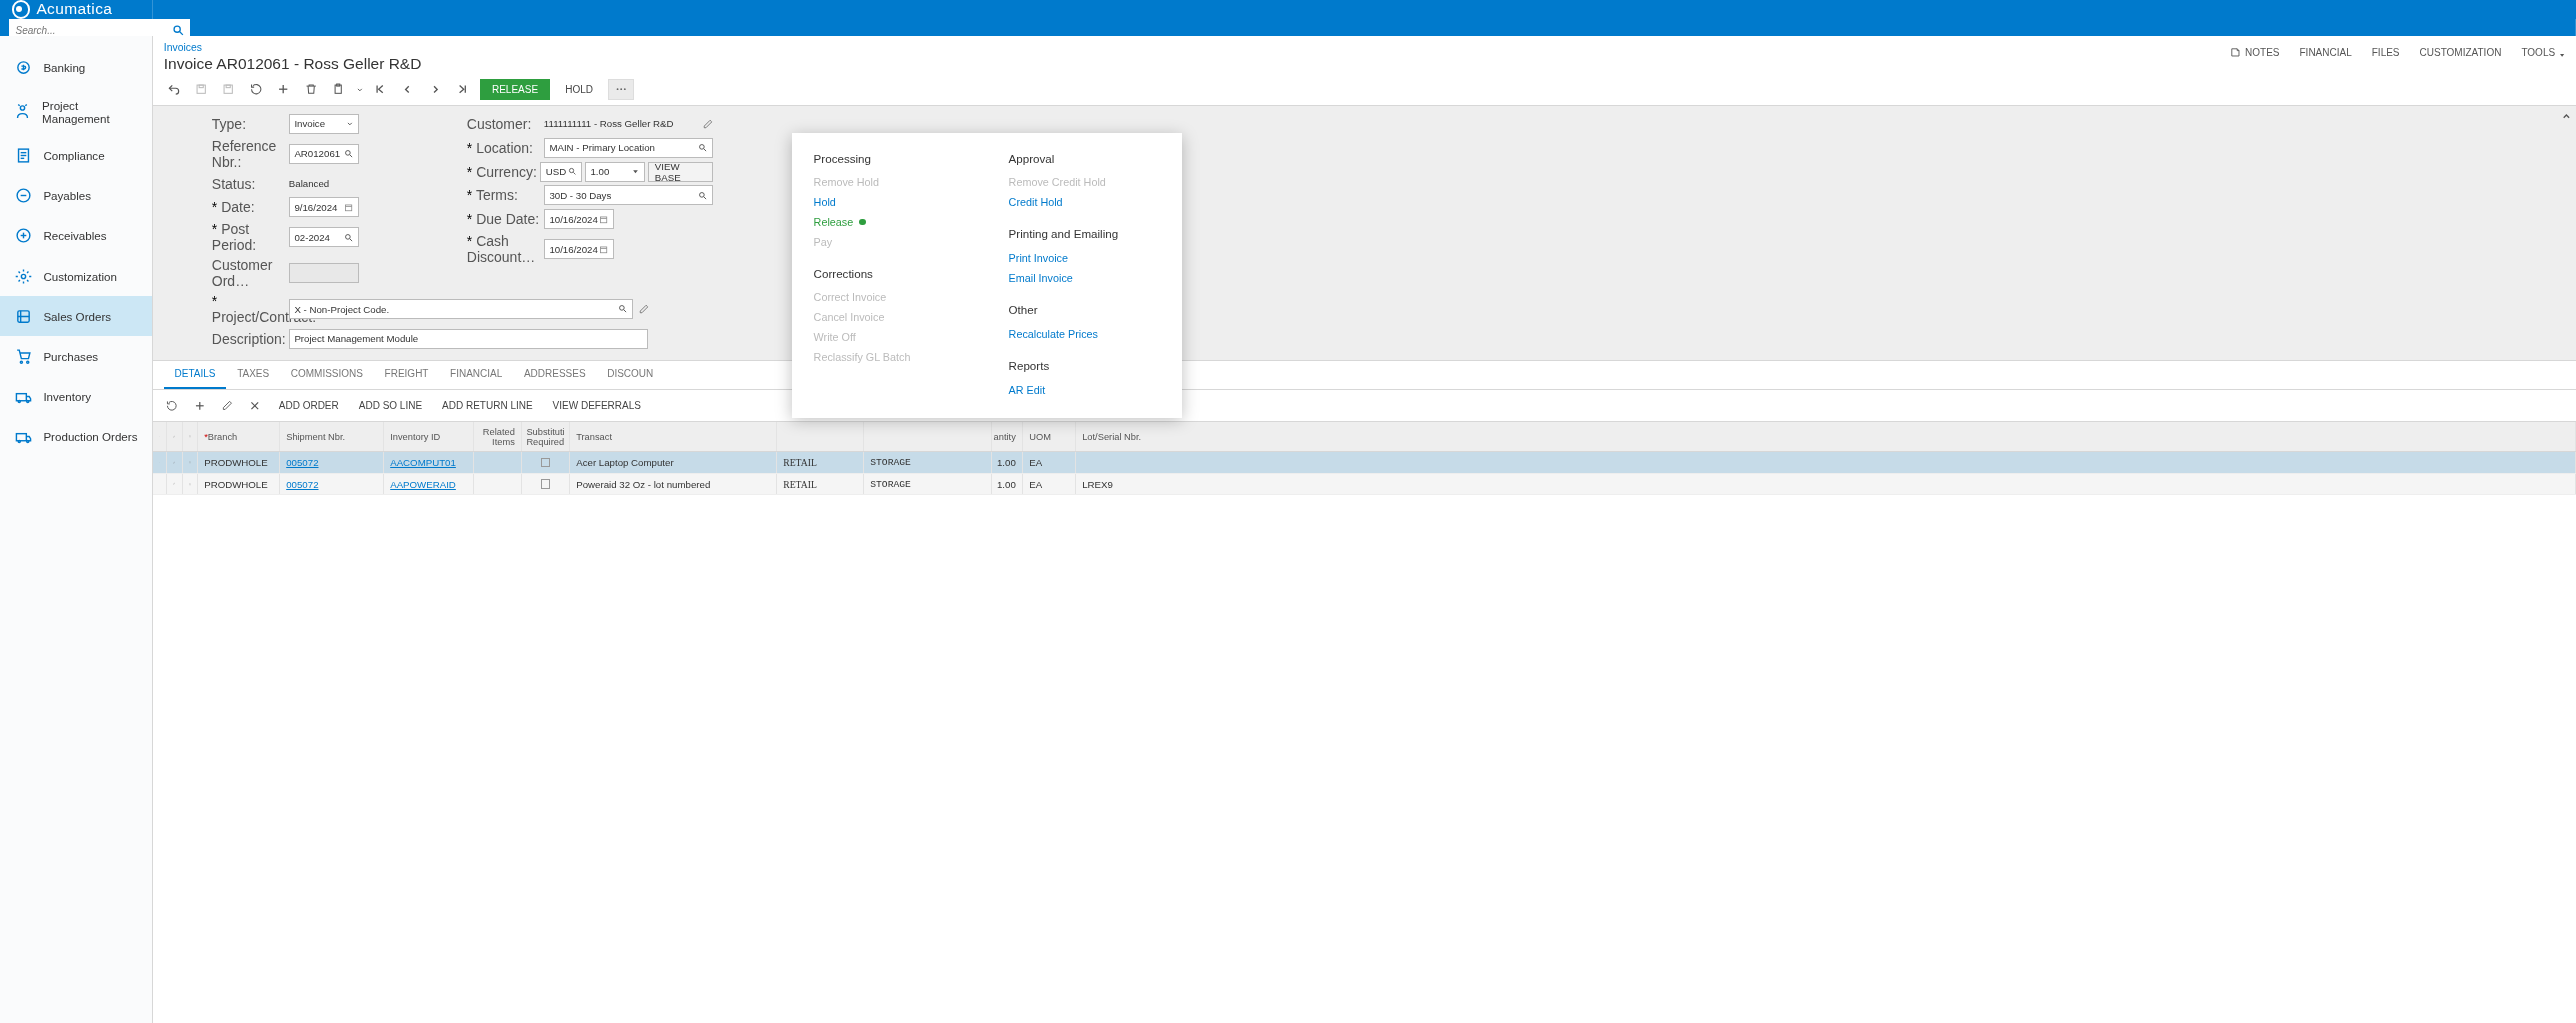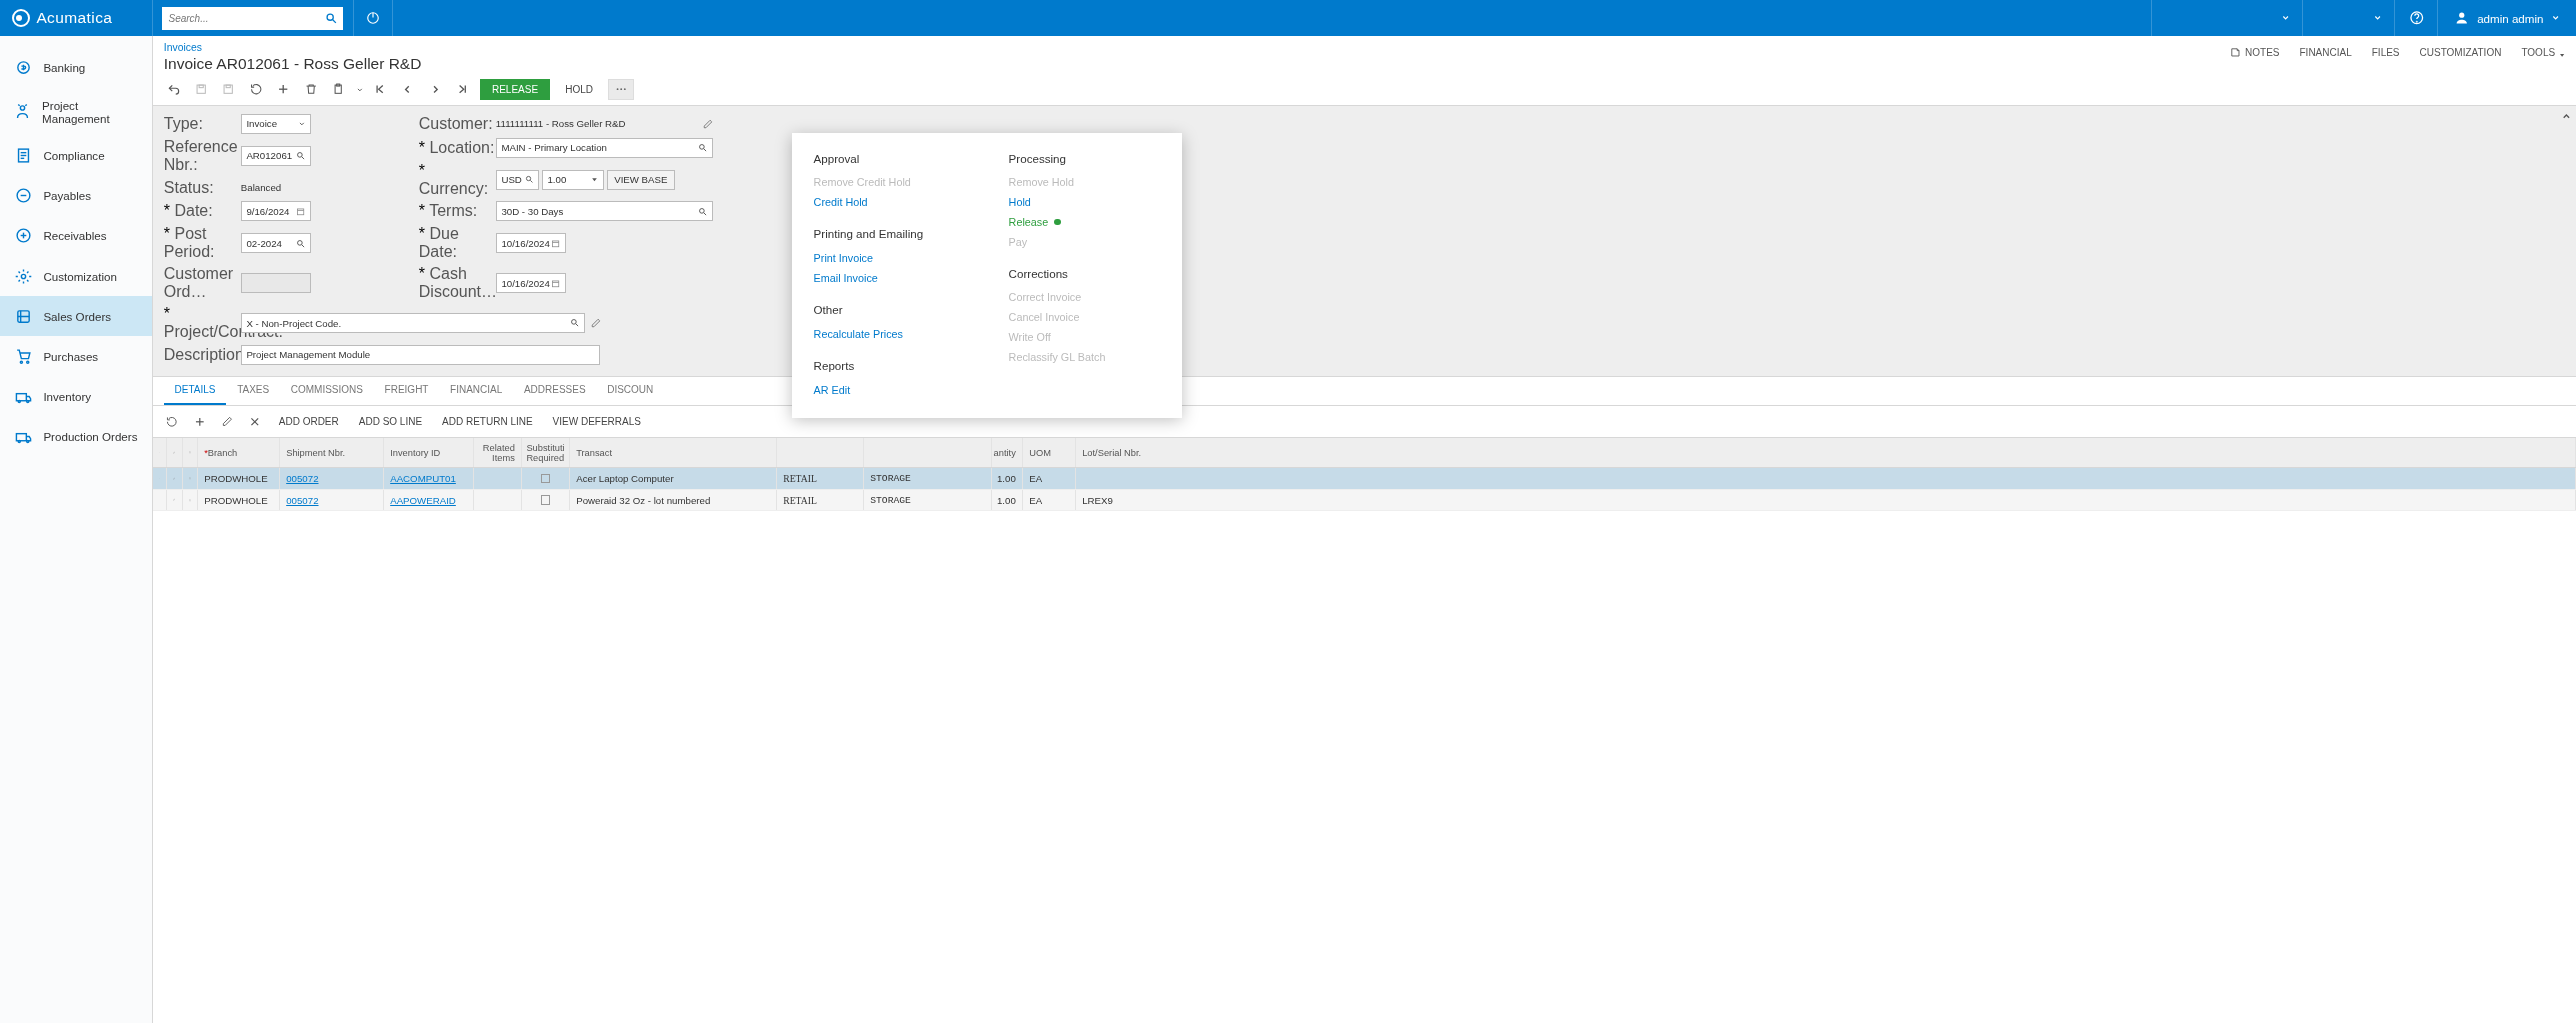--- a/index.html
+++ b/index.html
@@ -1,18 +1,18 @@
 <!DOCTYPE html>
 <html style="font-size:12.4px"><head>
 <meta charset="utf-8">
 <style>
 * { margin: 0; padding: 0; box-sizing: border-box; font-family: Arial, sans-serif; }
 body { background: #fff; height: 100vh; overflow: hidden; }
 
-.topbar { height: 36px; background: #007ACC; display: flex; align-items: stretch; color: #fff; }
+.topbar { height: 36px; background: #007ACC; display: flex; align-items: stretch; color: #fff; flex-direction: column; }
 .logo-area { width: 153px; display: flex; align-items: center; padding-left: 11.6px; gap: 6.2px; border-right: 0.8px solid rgba(255,255,255,0.2); }
 .logo-circle { width:18.6px; height:18.6px; border:2.3px solid #fff; border-radius:50%; position:relative; }
 .logo-circle::after { content:''; position:absolute; width:6.2px; height:6.2px; background:#fff; border-radius:50%; left:2.3px; top:3.9px; }
 .logo-text { font-size:15.5px; font-weight:500; letter-spacing:0.4px; }
 .search-area { display:flex; align-items:center; padding:0 9.3px; border-right:0.8px solid rgba(255,255,255,0.2); }
 .search-box { width:181px; height:23px; background:#fff; display:flex; align-items:center; padding:0 6.2px; }
 .search-input { flex:1; border:none; outline:none; font-style:italic; color:#999; font-size:10px; }
 .search-icon-svg { width:12.4px; height:12.4px; }
 .refresh-cell { width:39px; display:flex; align-items:center; justify-content:center; border-right:0.8px solid rgba(255,255,255,0.2); }
 .top-spacer { flex:1; }
@@ -42,21 +42,21 @@
 .tool-btn { width:26px; height:21.6px; display:flex; align-items:center; justify-content:center; color:#555; cursor:pointer; border-radius:1.5px; }
 .tool-btn.disabled { color:#bbb; cursor:default; }
 .release-btn { background:#2E9E3F; color:#fff; padding:0 10.8px; height:21.6px; font-size:10px; font-weight:500; display:flex; align-items:center; border:0.8px solid #2E9E3F; cursor:pointer; margin-left:3.1px; }
 .hold-btn { padding:0 9.3px; height:21.6px; font-size:10px; display:flex; align-items:center; color:#444; cursor:pointer; margin-left:4.6px; }
 .more-btn { width:26px; height:21.6px; display:flex; align-items:center; justify-content:center; background:#eaeaea; color:#666; cursor:pointer; margin-left:4.6px; border:0.8px solid #ddd; }
 
 .form-panel { background:#eeeeee; border-top:0.8px solid #d7d7d7; border-bottom:0.8px solid #d7d7d7; padding:7.7px 10.8px 10.8px 10.8px; position:relative; }
 .form-columns { display:flex; gap:23px; }
 .form-col { display:flex; flex-direction:column; gap:3.9px; }
 .form-row { display:flex; align-items:center; min-height:20px; }
-.label { width:77px; font-size:16px; color:#555; }
+.label { width:77px; font-size:14px; color:#555;margin-left:48px; }
 .req::before { content:'* '; color:#000; }
 .input { height:20px; border:0.8px solid #bbb; background:#fff; font-size:9.7px; padding:0 4.6px; display:flex; align-items:center; color:#333; position:relative; }
 .input .caret-sm { margin-left:auto; }
 .input .lookup { margin-left:auto; }
 .static-text { font-size:9.7px; color:#333; }
 .edit-pencil { margin-left:6.2px; color:#666; }
 .collapse-caret { position:absolute; top:4.6px; right:4.6px; color:#555; cursor:pointer; }
 
 .tabs { display:flex; border-bottom:0.8px solid #d7d7d7; padding-left:10.8px; }
 .tab { padding:7.7px 10.8px; font-size:10px; color:#777; cursor:pointer; }
@@ -669,47 +669,47 @@
             <div class="cell c-loc">STORAGE</div>
             <div class="cell c-qty">1.00</div>
             <div class="cell c-uom">EA</div>
             <div class="cell c-lot">LREX9</div>
           </div>
         </div>
     </div>
 
     <div class="popup">
       <div class="popup-col">
-        <h4>Approval</h4>
-        <div class="popup-item disabled">Remove Credit Hold</div>
-        <div class="popup-item enabled">Credit Hold</div>
-
-        <h4 style="margin-top:15.5px">Printing and Emailing</h4>
-        <div class="popup-item enabled">Print Invoice</div>
-        <div class="popup-item enabled">Email Invoice</div>
-
-        <h4 style="margin-top:15.5px">Other</h4>
-        <div class="popup-item enabled">Recalculate Prices</div>
-
-        <h4 style="margin-top:15.5px">Reports</h4>
-        <div class="popup-item enabled">AR Edit</div>
-      </div>
-      <div class="popup-col">
         <h4>Processing</h4>
         <div class="popup-item disabled">Remove Hold</div>
         <div class="popup-item enabled">Hold</div>
         <div class="popup-item release">
             <span>Release</span>
             <span class="dot"></span>
           </div>
         <div class="popup-item disabled">Pay</div>
 
         <h4 style="margin-top:15.5px">Corrections</h4>
         <div class="popup-item disabled">Correct Invoice</div>
         <div class="popup-item disabled">Cancel Invoice</div>
         <div class="popup-item disabled">Write Off</div>
         <div class="popup-item disabled">Reclassify GL Batch</div>
       </div>
+      <div class="popup-col">
+        <h4>Approval</h4>
+        <div class="popup-item disabled">Remove Credit Hold</div>
+        <div class="popup-item enabled">Credit Hold</div>
+
+        <h4 style="margin-top:15.5px">Printing and Emailing</h4>
+        <div class="popup-item enabled">Print Invoice</div>
+        <div class="popup-item enabled">Email Invoice</div>
+
+        <h4 style="margin-top:15.5px">Other</h4>
+        <div class="popup-item enabled">Recalculate Prices</div>
+
+        <h4 style="margin-top:15.5px">Reports</h4>
+        <div class="popup-item enabled">AR Edit</div>
+      </div>
     </div>
 
   </div>
 </div>
 
 
 </body></html>

